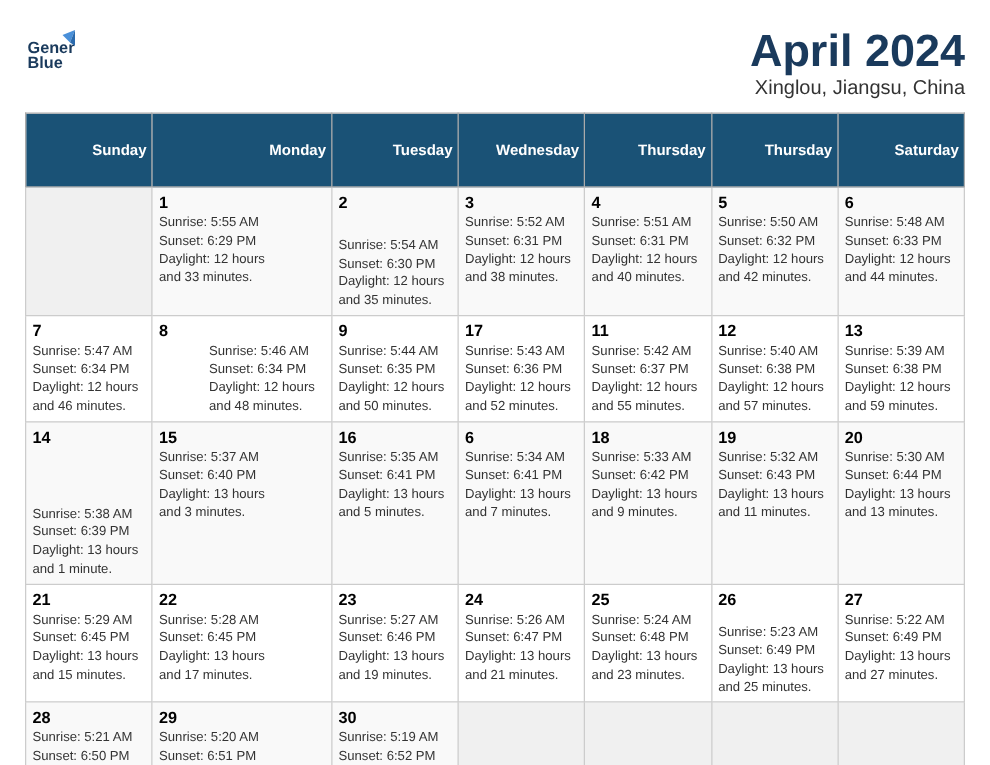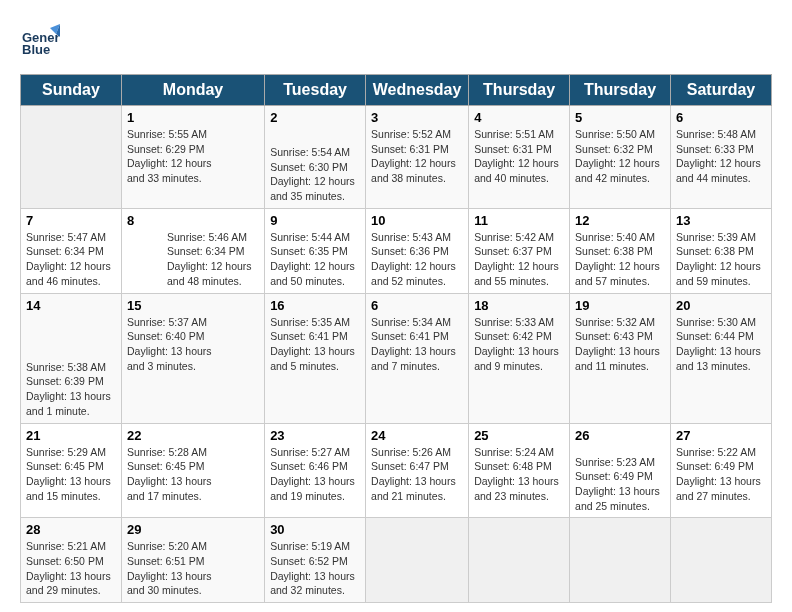--- a/index.html
+++ b/index.html
@@ -36,24 +36,24 @@
     table {
       width: 100%;
       border-collapse: collapse;
       font-size: 11px;
     }
     thead tr {
       background-color: #1a5276;
       color: #fff;
     }
     thead th {
-      padding: 6px 4px;
-      text-align: center;
+      padding: 22px 4px;
+      text-align: right;
       font-weight: bold;
-      font-size: 16px;
+      font-size: 12px;
       border: 1px solid #aaa;
     }
     tbody tr {
       vertical-align: top;
     }
     tbody td {
       border: 1px solid #ccc;
       padding: 4px 5px;
       height: 85px;
       vertical-align: top;
@@ -85,20 +85,24 @@
 <div class="header">
   <div class="logo">
     <div>
       <svg width="40" height="40" viewBox="0 0 40 40">
         <text x="2" y="22" font-size="13" fill="#1a3a5c" font-weight="bold">General</text>
         <text x="2" y="34" font-size="13" fill="#1a3a5c" font-weight="bold">Blue</text>
         <polygon points="30,8 40,4 36,14" fill="#4a90d9"></polygon>
         <polygon points="36,14 40,4 42,18" fill="#2a6aad"></polygon>
       </svg>
     </div>
+  </div>
+  <div class="title-block">
+    <div class="title-main">April 2024</div>
+    <div class="title-sub">Xinglou, Jiangsu, China</div>
   </div>
 </div>
 
 <table>
   <thead>
     <tr>
       <th>Sunday</th>
       <th>Monday</th>
       <th>Tuesday</th>
       <th>Wednesday</th>
@@ -169,21 +173,21 @@
 and 48 minutes.</div>
         </td>
         <td>
           <span class="day-num">9</span>
           <div class="day-detail" style="white-space: pre-line;">Sunrise: 5:44 AM
 Sunset: 6:35 PM
 Daylight: 12 hours
 and 50 minutes.</div>
         </td>
         <td>
-          <span class="day-num">10</span>
+          <span class="day-num">17</span>
           <div class="day-detail" style="white-space: pre-line;">Sunrise: 5:43 AM
 Sunset: 6:36 PM
 Daylight: 12 hours
 and 52 minutes.</div>
         </td>
         <td>
           <span class="day-num">11</span>
           <div class="day-detail" style="white-space: pre-line;">Sunrise: 5:42 AM
 Sunset: 6:37 PM
 Daylight: 12 hours

